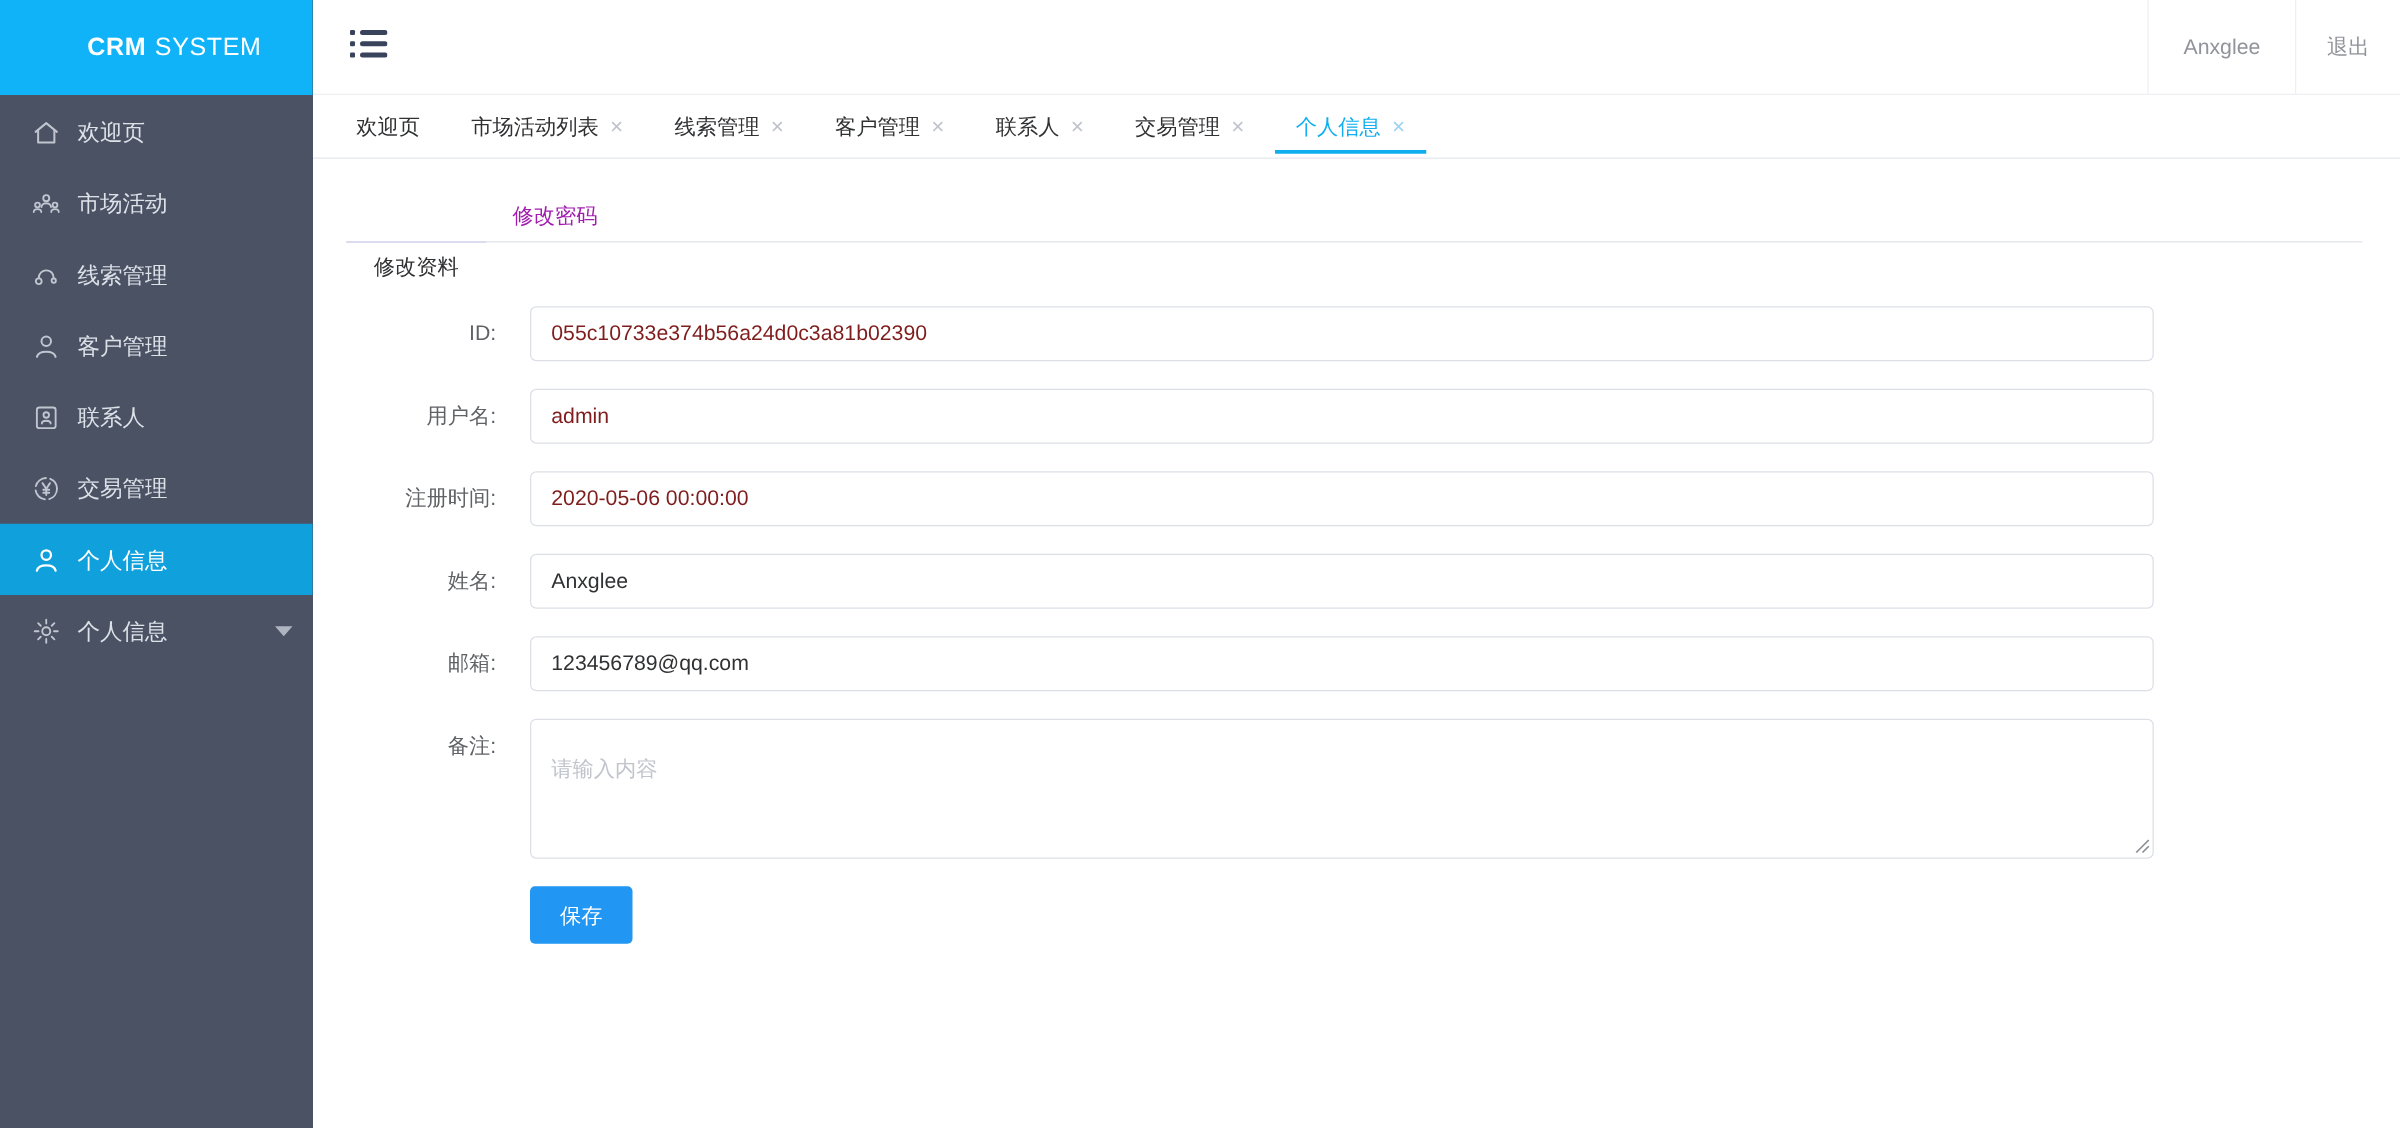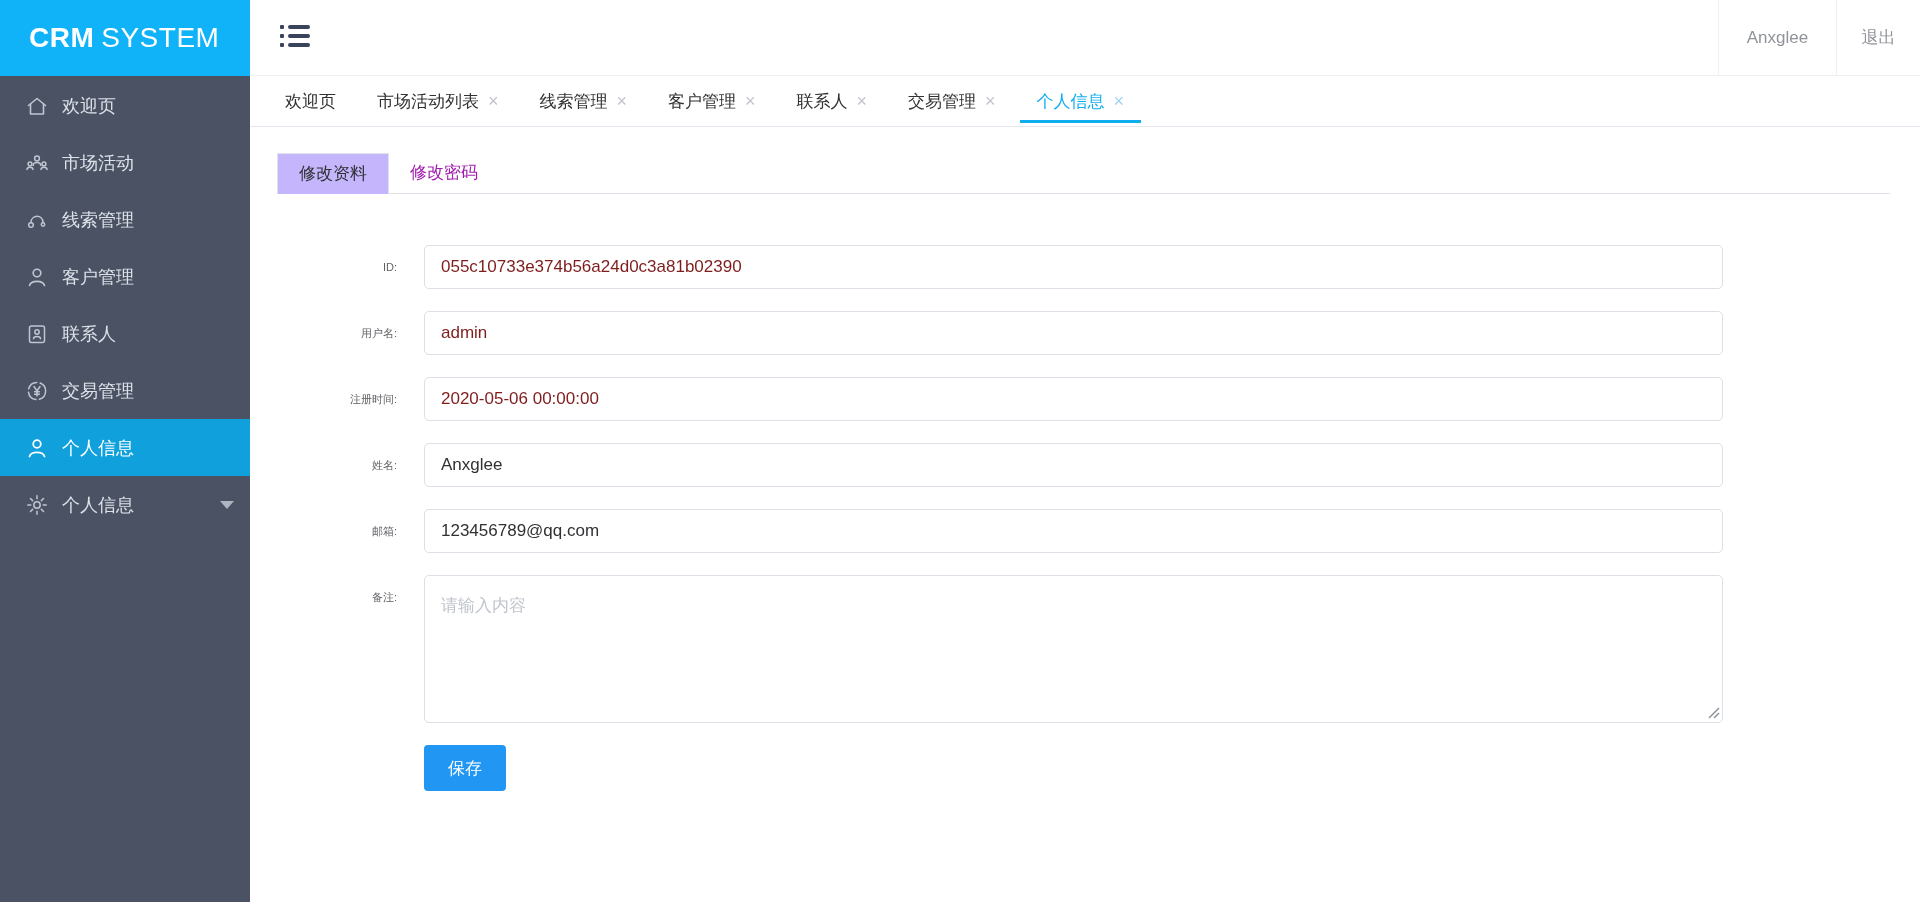--- a/index.html
+++ b/index.html
@@ -1,22 +1,22 @@
 <!DOCTYPE html>
 <html><head>
 <meta charset="utf-8">
 <style>
   * { margin:0; padding:0; box-sizing:border-box; }
   html,body { width:1920px; height:902px; overflow:hidden; background:#fff;
               font-family:"Liberation Sans","DejaVu Sans",sans-serif; }
 
   
   .sidebar { position:fixed; left:0; top:0; width:250px; height:902px; background:#4a5264; z-index:5; }
-  .logo { height:76px; background:#10b3f8; color:#fff; font-size:28px; line-height:76px;
-          padding-left:29px; letter-spacing:.5px; white-space:nowrap; }
+  .logo { height:76px; background:#10b3f8; color:#fff; font-size:20px; line-height:76px;
+          padding-left:29px; letter-spacing:.5px; white-space:nowrap;text-align:center; }
   .logo b { font-weight:bold; margin-right:7px; }
   .menu { padding-top:1px; }
   .side-item { height:57px; display:flex; align-items:center; padding-left:25px;
                color:#dde1e8; font-size:18px; cursor:pointer; }
   .side-item .sicon { width:24px; height:24px; margin-right:13px; color:#c0c5cf; flex:0 0 24px; }
   .side-item .sicon svg { width:24px; height:24px; display:block; }
   .side-item.active { background:#10a0dc; color:#fff; }
   .side-item.active .sicon { color:#fff; }
   .caret-down { margin-left:auto; margin-right:16px; width:0; height:0;
                 border-left:7px solid transparent; border-right:7px solid transparent;
@@ -43,34 +43,34 @@
   .tab .close { margin-left:9px; color:#c0c4cc; font-size:18px; line-height:1; cursor:pointer; }
   .tab.active { color:#10aeee; }
   .tab.active .close { color:#9fd3f2; }
   .tab.active::after { content:""; position:absolute; left:-17px; right:-17px; bottom:3px;
                        height:3px; background:#10aeee; }
 
   
   .panel-tabs { margin:26px 30px 0 27px; display:flex; border-bottom:1px solid #e0e4ea; height:41px; }
   .ptab { padding:0 21px; line-height:40px; font-size:17px; color:#a21caf; cursor:pointer; }
   .ptab.active { background:#c4b5fd; color:#303133; border:1px solid #e0e4ea; border-bottom:none;
-                 margin-bottom:-1px; line-height:39px; }
+                 margin-bottom:-1px; line-height:39px;margin-top:40px; }
 
   
   .form { padding-top:51px; }
   .form-row { display:flex; align-items:flex-start; margin-bottom:22px; }
-  .form-label { width:147px; text-align:right; line-height:44px; font-size:11px; color:#606266;
+  .form-label { width:147px; text-align:right; line-height:44px; font-size:17px; color:#606266;
                 flex:0 0 147px; }
   .form-control { margin-left:27px; }
   input.form-control, textarea.form-control {
       width:1299px; height:44px; border:1px solid #dcdfe6; border-radius:5px;
       padding:0 16px; font-size:17px; color:#303133; background:#fff; outline:none;
       font-family:"Liberation Sans","DejaVu Sans",sans-serif; }
   input.muted { color:#7f1d1d; }
-  textarea.form-control { height:148px; padding:18px 16px; resize:none; line-height:1.45; }
+  textarea.form-control { height:112px; padding:28px 16px; resize:none; line-height:1.45; }
   textarea.form-control::placeholder, input.form-control::placeholder { color:#c0c4cc; }
   .ta-wrap { position:relative; display:inline-block; margin-left:27px; }
   .ta-wrap textarea { margin-left:0; display:block; }
   .grip { position:absolute; right:3px; bottom:4px; width:13px; height:13px; pointer-events:none; }
 
   .save-btn { display:block; margin:21px 0 0 174px; width:82px; height:46px;
               background:#2196f3; color:#fff; border:none; border-radius:4px;
               font-size:17px; cursor:pointer;
               font-family:"Liberation Sans","DejaVu Sans",sans-serif; }
 </style>

